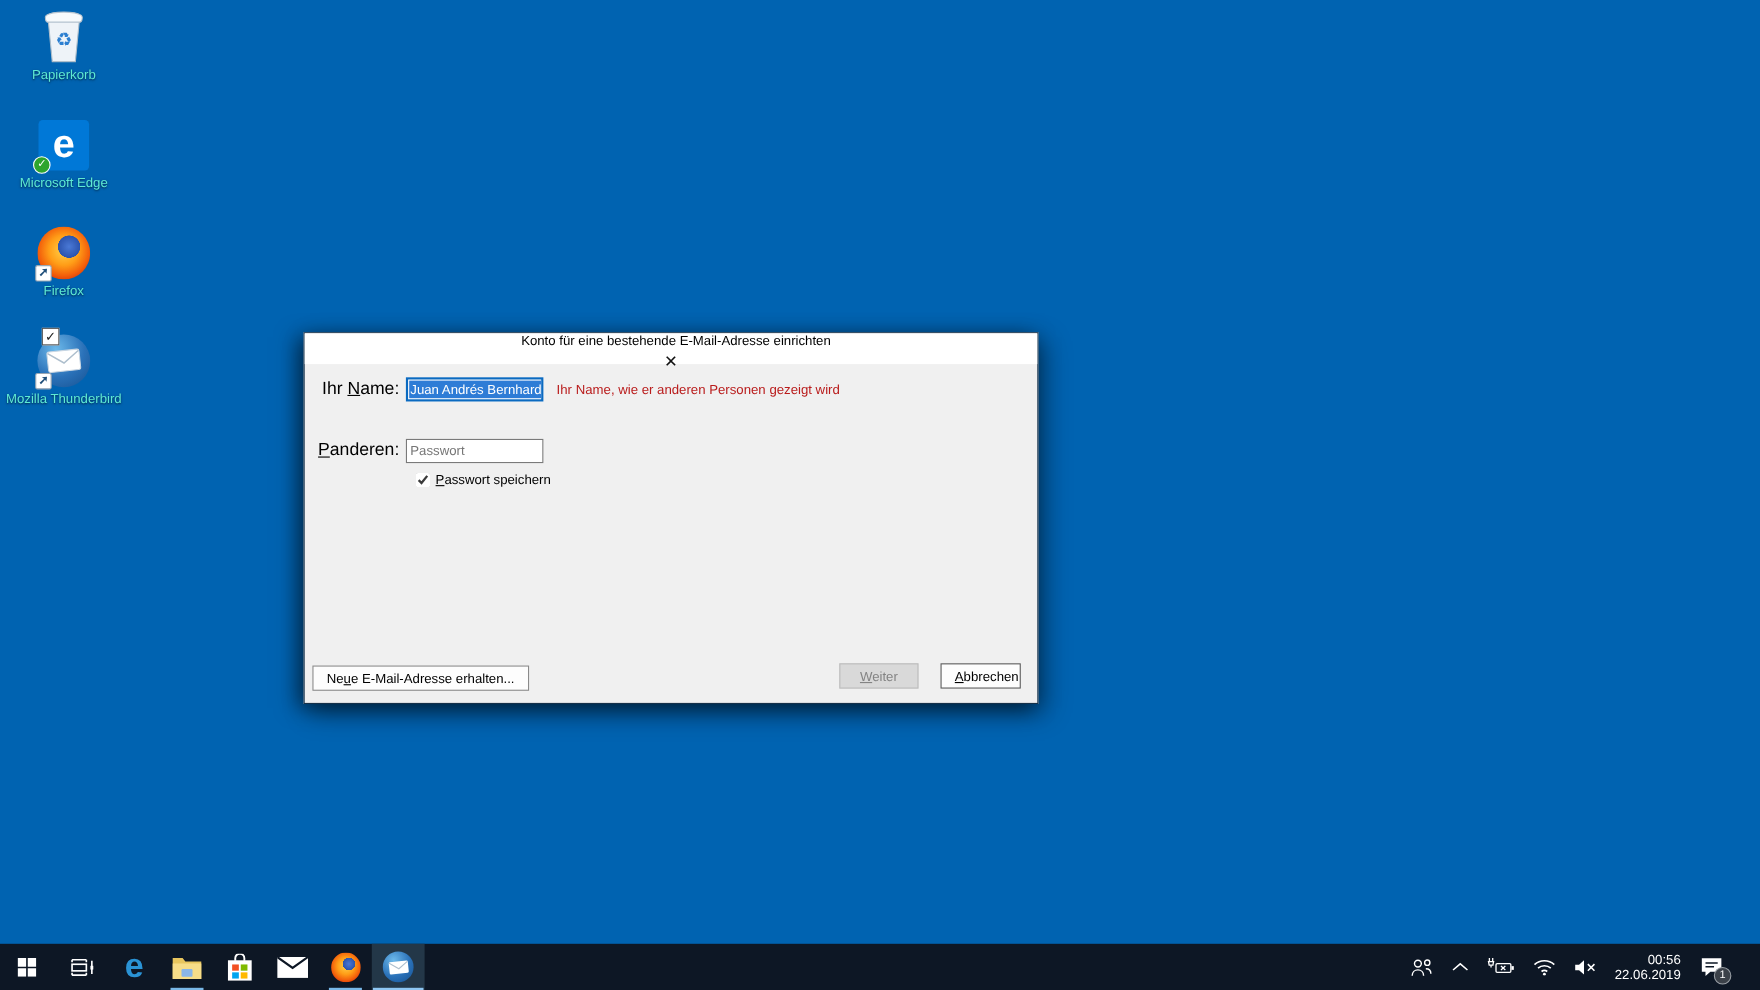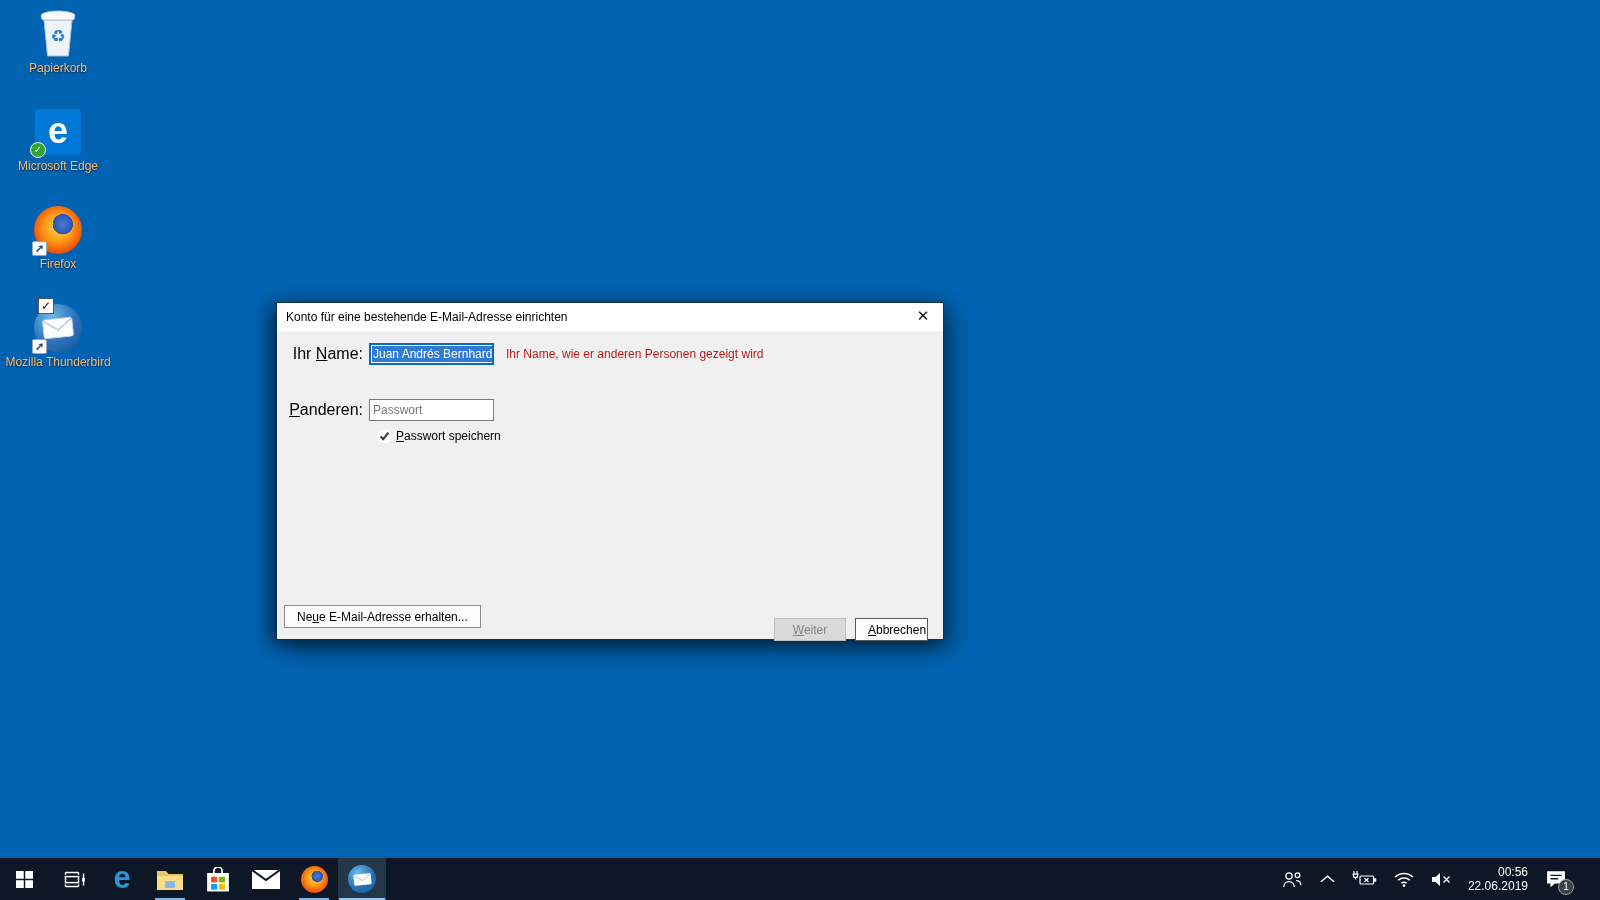--- a/index.html
+++ b/index.html
@@ -9,21 +9,21 @@
     background:#0063b1;
     position:relative;
     color:#000;
   }
 
   
   .desk-icons { position:absolute; left:8px; top:4px; width:100px; }
   .desk-item { width:100px; height:98px; display:flex; flex-direction:column; align-items:center; cursor:default; position:relative; }
   .desk-ico { width:48px; height:48px; margin-top:6px; position:relative; display:flex; align-items:center; justify-content:center; }
   .desk-label {
-    margin-top:4px; font-size:12px; color:#fdba74; text-align:right;
+    margin-top:4px; font-size:12px; color:#5eead4; text-align:right;
     text-shadow:0 1px 2px rgba(0,0,0,.65); line-height:13px; white-space:nowrap;
   }
   .edge-tile { width:46px; height:46px; border-radius:4px; background:#0078d7; display:flex; align-items:center; justify-content:center; }
   .edge-tile .e { color:#fff; font-size:36px; font-weight:bold; line-height:1; margin-top:-3px; }
   .badge-check { position:absolute; left:-4px; bottom:-2px; width:16px; height:16px; border-radius:50%; background:#2ea52e; border:1px solid #fff; color:#fff; font-size:10px; line-height:14px; text-align:center; }
   .fx-circle { width:48px; height:48px; border-radius:50%;
     background:
       radial-gradient(circle at 60% 38%, #4a79d6 0%, #2c54ae 24%, rgba(0,0,0,0) 25%),
       radial-gradient(circle at 50% 45%, #ffd24a 0%, #ff9d17 38%, #f3600b 64%, #d62f0a 84%, #b7230c 100%);
   }
@@ -33,21 +33,21 @@
   }
   .shortcut-arrow { position:absolute; left:-2px; bottom:-2px; width:15px; height:15px; background:#fff; border:1px solid #9aa7b4; border-radius:2px; color:#1f4e79; font-size:11px; font-weight:bold; line-height:13px; text-align:center; }
   .sel-checkbox { position:absolute; left:4px; top:-6px; width:16px; height:16px; background:#fff; border:1px solid #555; font-size:12px; line-height:14px; text-align:center; color:#222; }
 
   
   .dialog {
     position:absolute; left:276px; top:302px; width:668px; height:338px;
     background:#f0f0f0; border:1px solid #16314a;
     box-shadow: -6px 4px 18px rgba(0,0,0,.5), 6px 8px 22px rgba(0,0,0,.4);
   }
-  .dlg-titlebar { height:28px; background:#fff; display:flex; align-items:center; }
+  .dlg-titlebar { height:28px; background:#fff; display:flex; align-items:center;flex-direction:column; }
   .dlg-title { font-size:12px; padding-left:9px; color:#000; flex:1; }
   .dlg-close { width:40px; height:28px; text-align:center; line-height:26px; font-size:15px; color:#111; cursor:pointer; }
   .dlg-body { position:relative; height:310px; }
   .frow { position:absolute; left:0; display:flex; align-items:center; }
   .flabel { width:92px; text-align:right; font-size:16px; padding-right:6px; color:#000; }
   .mn { text-decoration:underline; }
   .finput {
     width:125px; height:22px; border:1px solid #7a7a7a; background:#fff;
     font-family:"Liberation Sans",sans-serif; font-size:12px; padding:0 3px; color:#1a1a1a;
   }
@@ -59,21 +59,21 @@
   .fake-input .sel { background:#2e7cd6; color:#fff; font-size:12px; white-space:nowrap; padding:1px 1px; }
   .fhint { font-size:12px; color:#b91c1c; margin-left:12px; white-space:nowrap; }
   .chk-row { position:absolute; left:101px; display:flex; align-items:center; gap:5px; font-size:12px; }
   .chk-row input { width:13px; height:13px; accent-color:#fff; }
   .dlg-btn {
     height:23px; font-family:"Liberation Sans",sans-serif; font-size:12px;
     background:#fdfdfd; border:1px solid #8a8a8a; padding:0 12px; cursor:pointer; color:#000;
   }
   .dlg-btn:disabled { background:#d9d9d9; border-color:#bcbcbc; color:#838383; }
   .btn-left { position:absolute; left:7px; bottom:13px; }
-  .btn-right-group { position:absolute; right:15px; bottom:0; display:flex; gap:9px; }
+  .btn-right-group { position:absolute; right:15px; bottom:15px; display:flex; gap:20px; }
   .btn-next { width:72px; }
   .btn-cancel { width:73px; border-color:#5a5a5a; }
 
   
   .taskbar { position:absolute; left:0; bottom:0; width:1600px; height:42px; background:#0d1725; display:flex; align-items:stretch; }
   .tb-start { width:48px; display:flex; align-items:center; justify-content:center; cursor:pointer; }
   .tb-search { position:relative; width:338px; background:#f3f3f3; display:flex; align-items:center; }
   .tb-search .ring { margin-left:13px; }
   .tb-search input {
     flex:1; border:none; background:transparent; outline:none;

